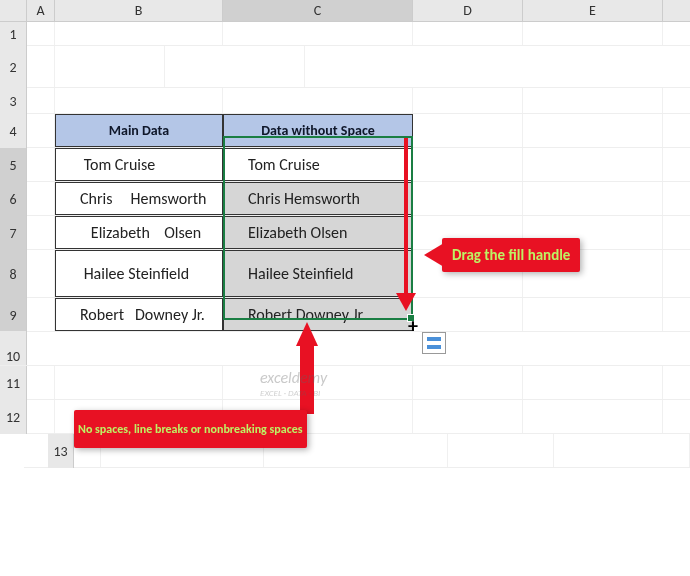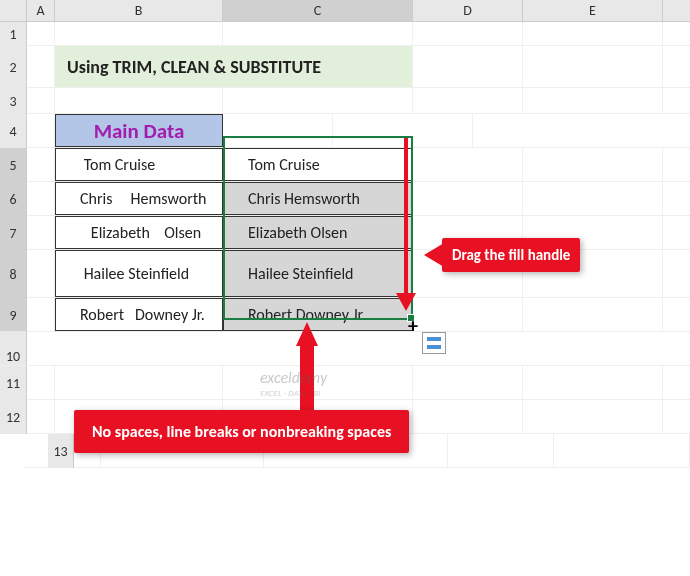--- a/index.html
+++ b/index.html
@@ -32,43 +32,43 @@
     .r6 { height: 34px; }
     .r7 { height: 34px; }
     .r8 { height: 48px; }
     .r9 { height: 34px; }
     .r10 { height: 34px; align-items: flex-end; }
     .r11 { height: 34px; }
     .r12 { height: 34px; }
     .r13 { height: 34px; margin-left: 24px; }
     
     .title-cell { background: #e2efda; font-weight: bold; font-size: 18px; color: #222; padding-left: 12px; }
-    .header-cell { background: #b4c6e7; font-weight: bold; font-size: 21px; color: #a21caf; border: 1px solid #333; justify-content: center; }
+    .header-cell { background: #b4c6e7; font-weight: bold; font-size: 14px; color: #0f172a; border: 1px solid #333; justify-content: center; }
     .data-cell { border: 1px solid #333; font-size: 16px; color: #222; padding-left: 24px; }
     .main-data { white-space: pre-wrap; }
     
     .selected-fill { background: #d6d6d6; }
     
     .selection-overlay { position: absolute; border: 2px solid #1a7e43; pointer-events: none; }
     .fill-handle { position: absolute; width: 8px; height: 8px; background: #1a7e43; border: 1px solid #fff; bottom: -4px; right: -4px; cursor: crosshair; }
     
     .drag-arrow { position: absolute; left: 396px; top: 138px; width: 20px; height: 178px; pointer-events: none; }
     .drag-arrow-line { position: absolute; left: 8px; top: 0; width: 4px; height: 160px; background: #e81123; }
     .drag-arrow-head { position: absolute; left: 0; top: 155px; width: 0; height: 0; border-left: 10px solid transparent; border-right: 10px solid transparent; border-top: 18px solid #e81123; }
     
     .cursor-plus { position: absolute; left: 408px; top: 314px; font-size: 20px; font-weight: bold; color: #000; pointer-events: none; }
     
     .fill-options-icon { position: absolute; left: 422px; top: 332px; width: 24px; height: 22px; border: 1px solid #999; background: #fff; display: flex; align-items: center; justify-content: center; font-size: 10px; }
     .fill-options-inner { width: 14px; height: 12px; background: linear-gradient(to bottom, #4a90d9 33%, #fff 33%, #fff 66%, #4a90d9 66%); }
     
-    .callout-red { position: absolute; background: #e81123; color: #ffffff; font-weight: bold; font-size: 16px; padding: 10px 16px; border-radius: 2px; box-shadow: 2px 2px 6px rgba(0,0,0,0.3); }
+    .callout-red { position: absolute; background: #e81123; color: #bef264; font-weight: bold; font-size: 16px; padding: 10px 16px; border-radius: 2px; box-shadow: 2px 2px 6px rgba(0,0,0,0.3); }
     .callout-drag { left: 442px; top: 238px; font-size: 15px; padding: 8px 10px; }
     .callout-drag::before { content: ''; position: absolute; left: -18px; top: 50%; transform: translateY(-50%); border-top: 12px solid transparent; border-bottom: 12px solid transparent; border-right: 20px solid #e81123; }
     
-    .callout-bottom { left: 74px; top: 410px; font-size: 16px; padding: 12px 18px; }
+    .callout-bottom { left: 74px; top: 410px; font-size: 12px; padding: 12px 4px; }
     .pointer-up { position: absolute; left: 296px; top: 322px; width: 22px; height: 90px; }
     .pointer-up-tri { position: absolute; left: 0; top: 0; width: 0; height: 0; border-left: 11px solid transparent; border-right: 11px solid transparent; border-bottom: 24px solid #e81123; }
     .pointer-up-rect { position: absolute; left: 4px; top: 22px; width: 14px; height: 70px; background: #e81123; }
     
     .watermark { position: absolute; left: 260px; top: 368px; font-size: 16px; color: rgba(100,100,100,0.35); font-style: italic; pointer-events: none; }
     .watermark-sub { font-size: 9px; color: rgba(100,100,100,0.3); display: block; }
   </style>
 </head>
 <body>
 
@@ -88,38 +88,38 @@
     <div class="cell col-A"></div>
     <div class="cell col-B"></div>
     <div class="cell col-C"></div>
     <div class="cell col-D"></div>
     <div class="cell col-E"></div>
   </div>
 
   <div class="row r2">
     <div class="row-header r2">2</div>
     <div class="cell col-A"></div>
-    <div class="cell title-cell" style="width:358px">Using TRIM, CLEAN &amp; SUBSTITUTE</div>
     <div class="cell col-D"></div>
     <div class="cell col-E"></div>
   </div>
 
   <div class="row r3">
     <div class="row-header r3">3</div>
     <div class="cell col-A"></div>
     <div class="cell col-B"></div>
     <div class="cell col-C"></div>
     <div class="cell col-D"></div>
     <div class="cell col-E"></div>
   </div>
 
   <div class="row r4">
     <div class="row-header r4">4</div>
     <div class="cell col-A"></div>
     <div class="cell col-B header-cell">Main Data</div>
+    <div class="cell col-C header-cell">Data without Space</div>
     <div class="cell col-D"></div>
     <div class="cell col-E"></div>
   </div>
 
   <div class="row r5">
     <div class="row-header r5 selected">5</div>
     <div class="cell col-A"></div>
     <div class="cell col-B data-cell main-data"> Tom Cruise</div>
     <div class="cell col-C data-cell">Tom Cruise</div>
     <div class="cell col-D"></div>

